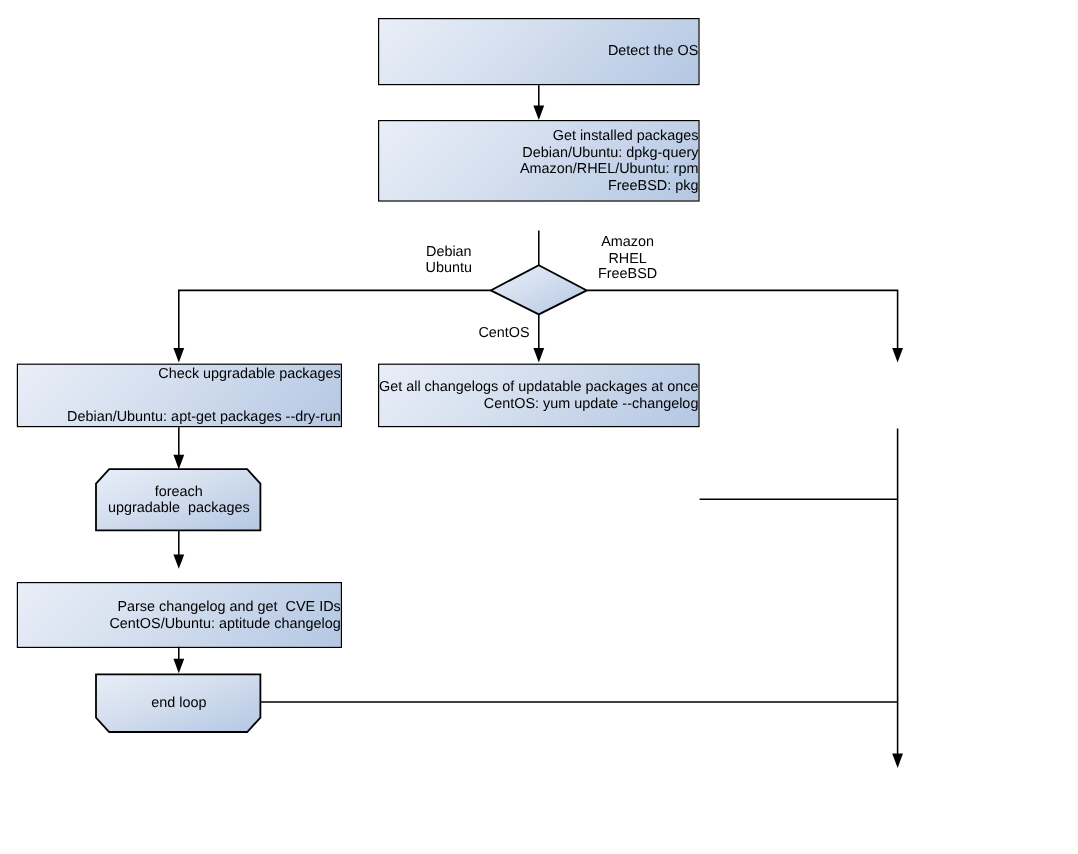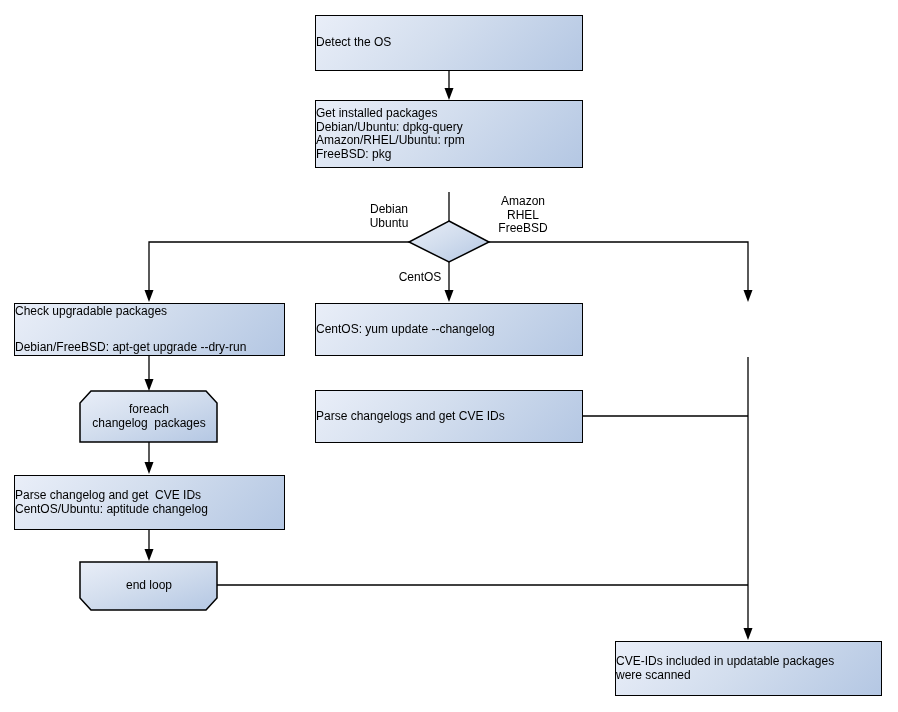--- a/index.html
+++ b/index.html
@@ -22,21 +22,21 @@
     left: 0; top: 0;
     width: 898px;
     height: 712px;
     z-index: 0;
   }
   .node {
     position: absolute;
     z-index: 1;
     display: flex;
     flex-direction: column;
-    align-items: flex-start;
+    align-items: flex-end;
     justify-content: center;
     background: linear-gradient(135deg, #e9eef8 0%, #d3deee 45%, #b4c7e3 100%);
     border: 1.5px solid #000000;
     box-sizing: border-box;
     text-align: center;
   }
   .node-overlay {
     position: absolute;
     z-index: 1;
     display: flex;
@@ -109,52 +109,46 @@
 
   <div class="node" style="left:315px; top:100px; width:268px; height:68px;">
     <div class="line">Get installed packages</div>
     <div class="line">Debian/Ubuntu: dpkg-query</div>
     <div class="line">Amazon/RHEL/Ubuntu: rpm</div>
     <div class="line">FreeBSD: pkg</div>
   </div>
 
   <div class="node" style="left:14px; top:303px; width:271px; height:53px;gap:23px;">
     <div class="line">Check upgradable packages</div>
-    <div class="line">Debian/FreeBSD: apt-get upgrade --dry-run</div>
+    <div class="line">Debian/Ubuntu: apt-get packages --dry-run</div>
   </div>
 
   <div class="node-overlay" style="left:80px; top:391px; width:138px; height:51px;border-radius:25px;">
     <div class="line">foreach</div>
-    <div class="line">changelog  packages</div>
+    <div class="line">upgradable  packages</div>
   </div>
 
-  <div class="node" style="left:14px; top:475px; width:271px; height:55px;">
+  <div class="node" style="left:14px; top:485px; width:271px; height:55px;">
     <div class="line">Parse changelog and get  CVE IDs</div>
     <div class="line">CentOS/Ubuntu: aptitude changelog</div>
   </div>
 
   <div class="node-overlay" style="left:80px; top:562px; width:138px; height:48px;border-radius:16px;">
     <div class="line">end loop</div>
   </div>
 
   <div class="node" style="left:315px; top:303px; width:268px; height:53px;">
+    <div class="line">Get all changelogs of updatable packages at once</div>
     <div class="line">CentOS: yum update --changelog</div>
   </div>
 
-  <div class="node" style="left:315px; top:390px; width:268px; height:53px;">
-    <div class="line">Parse changelogs and get CVE IDs</div>
-  </div>
 
 
-  <div class="node" style="left:615px; top:641px; width:267px; height:55px;">
-    <div class="line">CVE-IDs included in updatable packages</div>
-    <div class="line">were scanned</div>
-  </div>
 
-  <div class="edge-label" style="left:339px; top:203px; width:100px;text-align:center;">
+  <div class="edge-label" style="left:324px; top:203px; width:100px;text-align:center;">
     <div class="line">Debian</div>
     <div class="line">Ubuntu</div>
   </div>
 
   <div class="edge-label" style="left:473px; top:195px; width:100px;">
     <div class="line">Amazon</div>
     <div class="line">RHEL</div>
     <div class="line">FreeBSD</div>
   </div>
 

